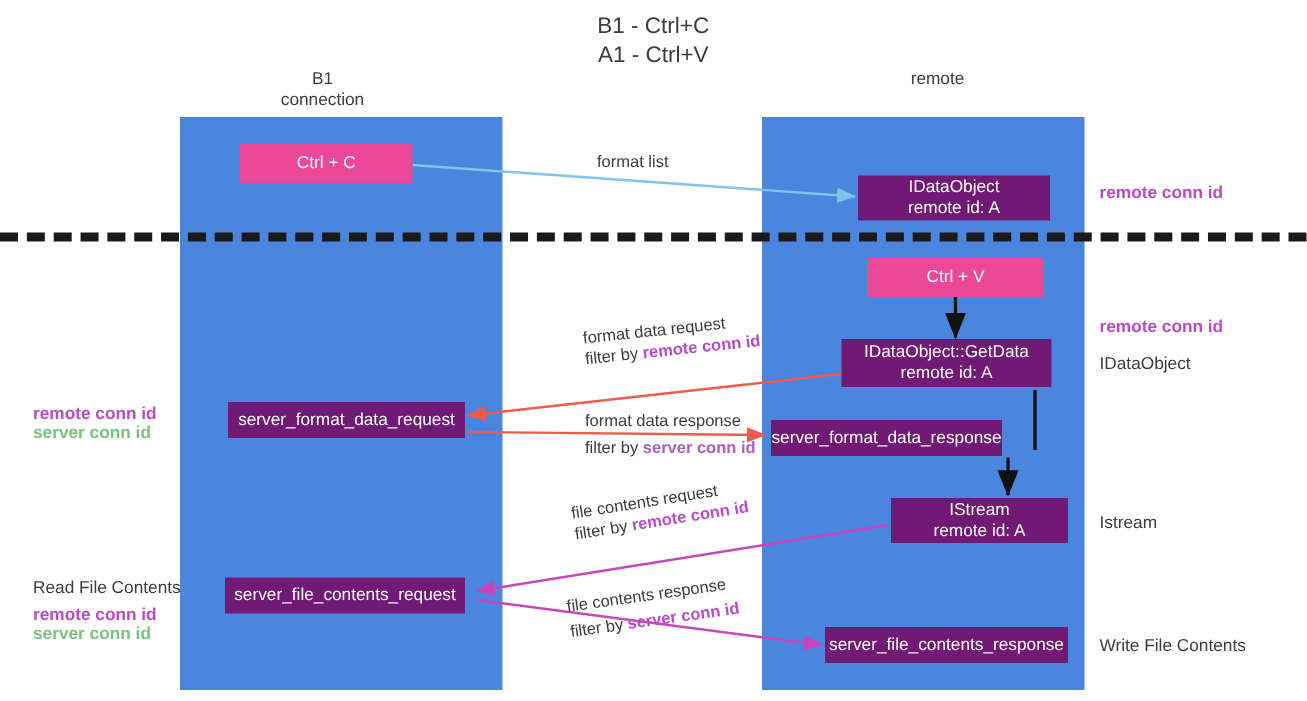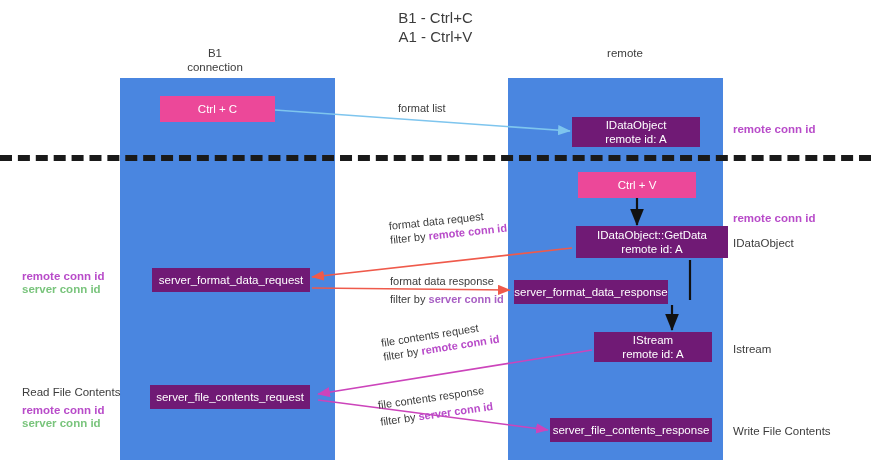--- a/index.html
+++ b/index.html
@@ -144,21 +144,21 @@
 
   <div class="abs node orange" style="left:572px;top:117px;width:128px;height:30px;">
     <span>IDataObject</span>
     <span>remote id: A</span>
   </div>
 
   <div class="abs node green" style="left:578px;top:172px;width:118px;height:26px;">
     <span>Ctrl + V</span>
   </div>
 
-  <div class="abs node orange" style="left:576px;top:226px;width:152px;height:32px;">
+  <div class="abs node orange" style="left:561px;top:226px;width:140px;height:32px;">
     <span>IDataObject::GetData</span>
     <span>remote id: A</span>
   </div>
 
   <div class="abs node orange" style="left:152px;top:268px;width:158px;height:24px;">
     <span>server_format_data_request</span>
   </div>
 
   <div class="abs node orange" style="left:514px;top:280px;width:154px;height:24px;">
     <span>server_format_data_response</span>

